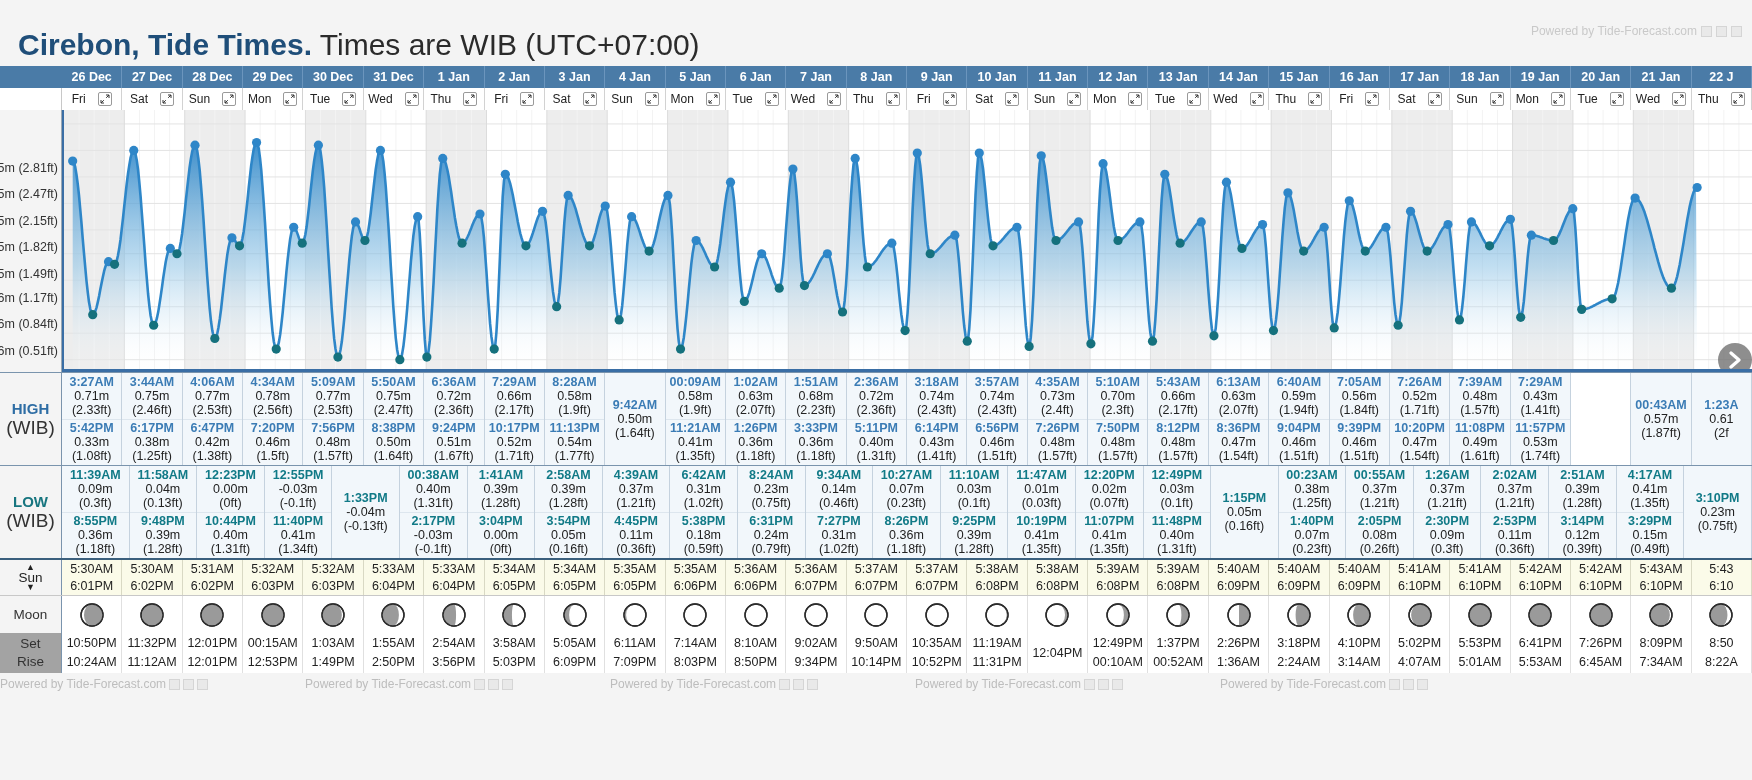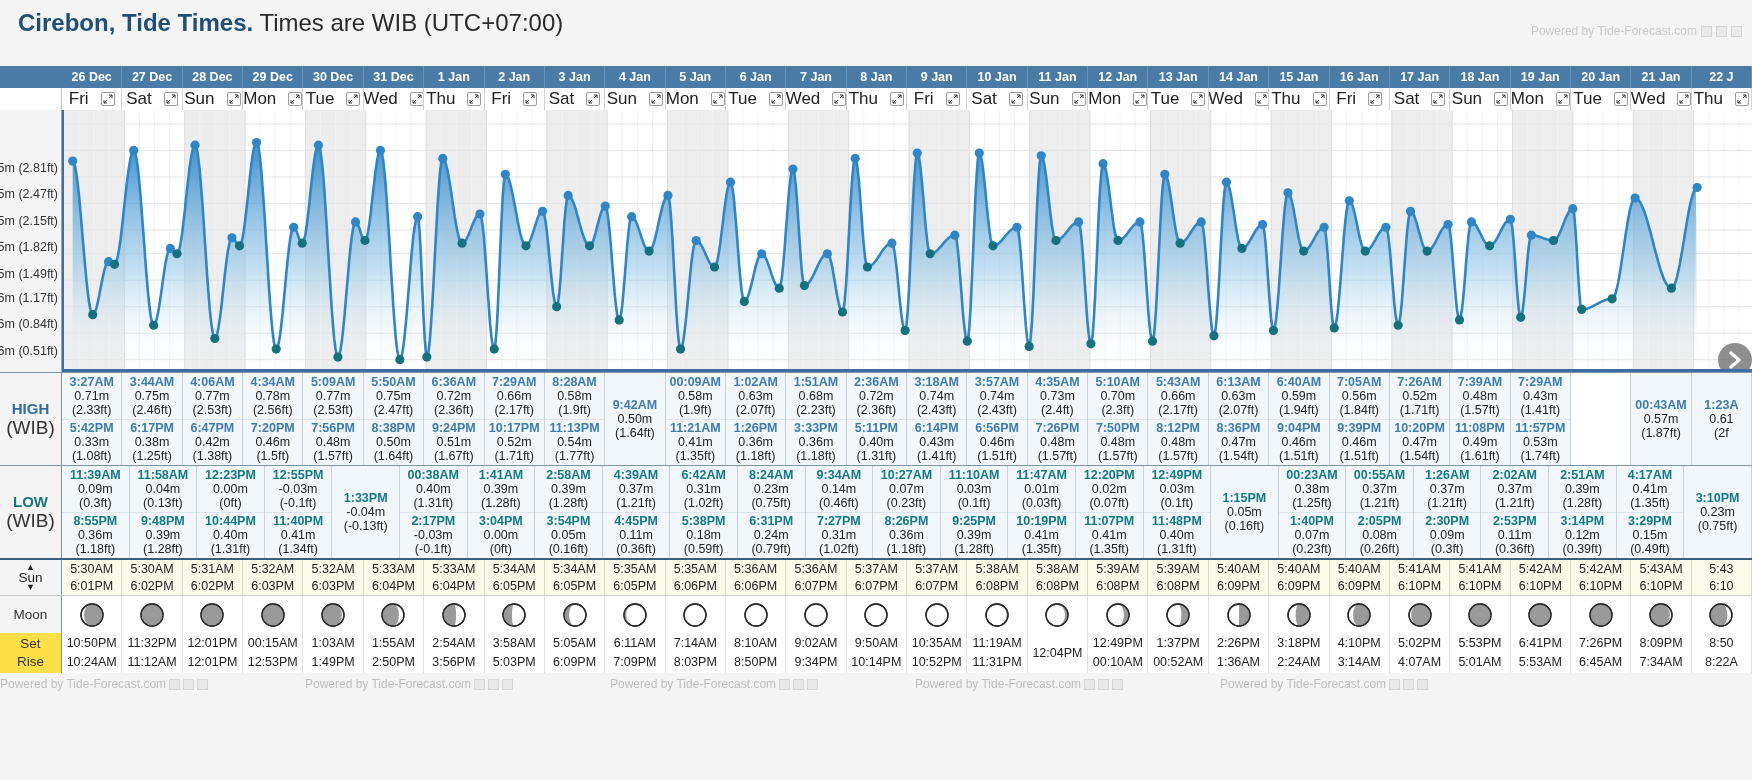--- a/index.html
+++ b/index.html
@@ -6,21 +6,21 @@
   html, body { margin:0; padding:0; }
   body {
     width:1752px; height:780px; overflow:hidden;
     background:#f4f4f4;
     font-family:"Liberation Sans", sans-serif;
     -webkit-font-smoothing:antialiased;
   }
 
   
   #header { position:relative; height:66px; background:#f4f4f4; }
-  #title { position:absolute; left:18px; top:9px; font-size:24px; white-space:nowrap; }
+  #title { position:absolute; left:18px; top:28px; font-size:30px; white-space:nowrap; }
   #title .loc { color:#1f4e79; font-weight:bold; }
   #title .tz  { color:#2b2b2b; font-weight:normal; }
   #powered-head {
     position:absolute; right:10px; top:24px; font-size:12px; color:#c9c9c9;
     display:flex; align-items:center; gap:4px;
   }
   .flagbox { display:inline-block; width:11px; height:11px; border:1px solid #d5d5d5; background:#e9e9e9; }
 
   
   #grid { position:relative; width:1752px; }
@@ -38,21 +38,21 @@
   #datebar .labelcell { background:#4a7ba7; border-right:1px solid #4a7ba7; }
   #datebar .cell {
     color:#ffffff; font-size:12.5px; font-weight:bold; line-height:22px;
     border-right:1px solid #6b95bd;
   }
 
   
   #daybar { height:22px; background:#ffffff; }
   #daybar .labelcell { background:#ffffff; border-right:1px solid #c8c8c8; }
   #daybar .cell {
-    font-size:17px; color:#222; line-height:22px;
+    font-size:12px; color:#222; line-height:22px;
     border-right:1px solid #d2d2d2;
     display:flex; align-items:center; justify-content:center; gap:12px;
   }
   .expand-icon {
     width:14px; height:14px; border:1px solid #9a9a9a; border-radius:2px;
     background:#fff; position:relative; flex:0 0 auto;
   }
   .expand-icon svg { position:absolute; left:1px; top:1px; }
 
   
@@ -124,21 +124,21 @@
 
   
   #moonrow { height:38px; border-top:1px solid #c8c8c8; }
   #moonrow .labelcell { background:#f4f4f4; border-right:1px solid #7a94ad; font-size:13.5px; color:#333; }
   #moonrow .cell {
     background:#ffffff; border-right:1px solid #e0e0e0;
     display:flex; align-items:center; justify-content:center;
   }
   #setriserow { height:40px; }
   #setriserow .labelcell {
-    background:#fde047; border-right:1px solid #7a94ad;
+    background:#a3a3a3; border-right:1px solid #7a94ad;
     font-size:13.5px; color:#333; line-height:18px;
   }
   #setriserow .cell {
     background:#ffffff; border-right:1px solid #e0e0e0;
     font-size:12.5px; color:#222;
     display:flex; flex-direction:column; align-items:center; justify-content:center;
     line-height:19px;
   }
 
   

